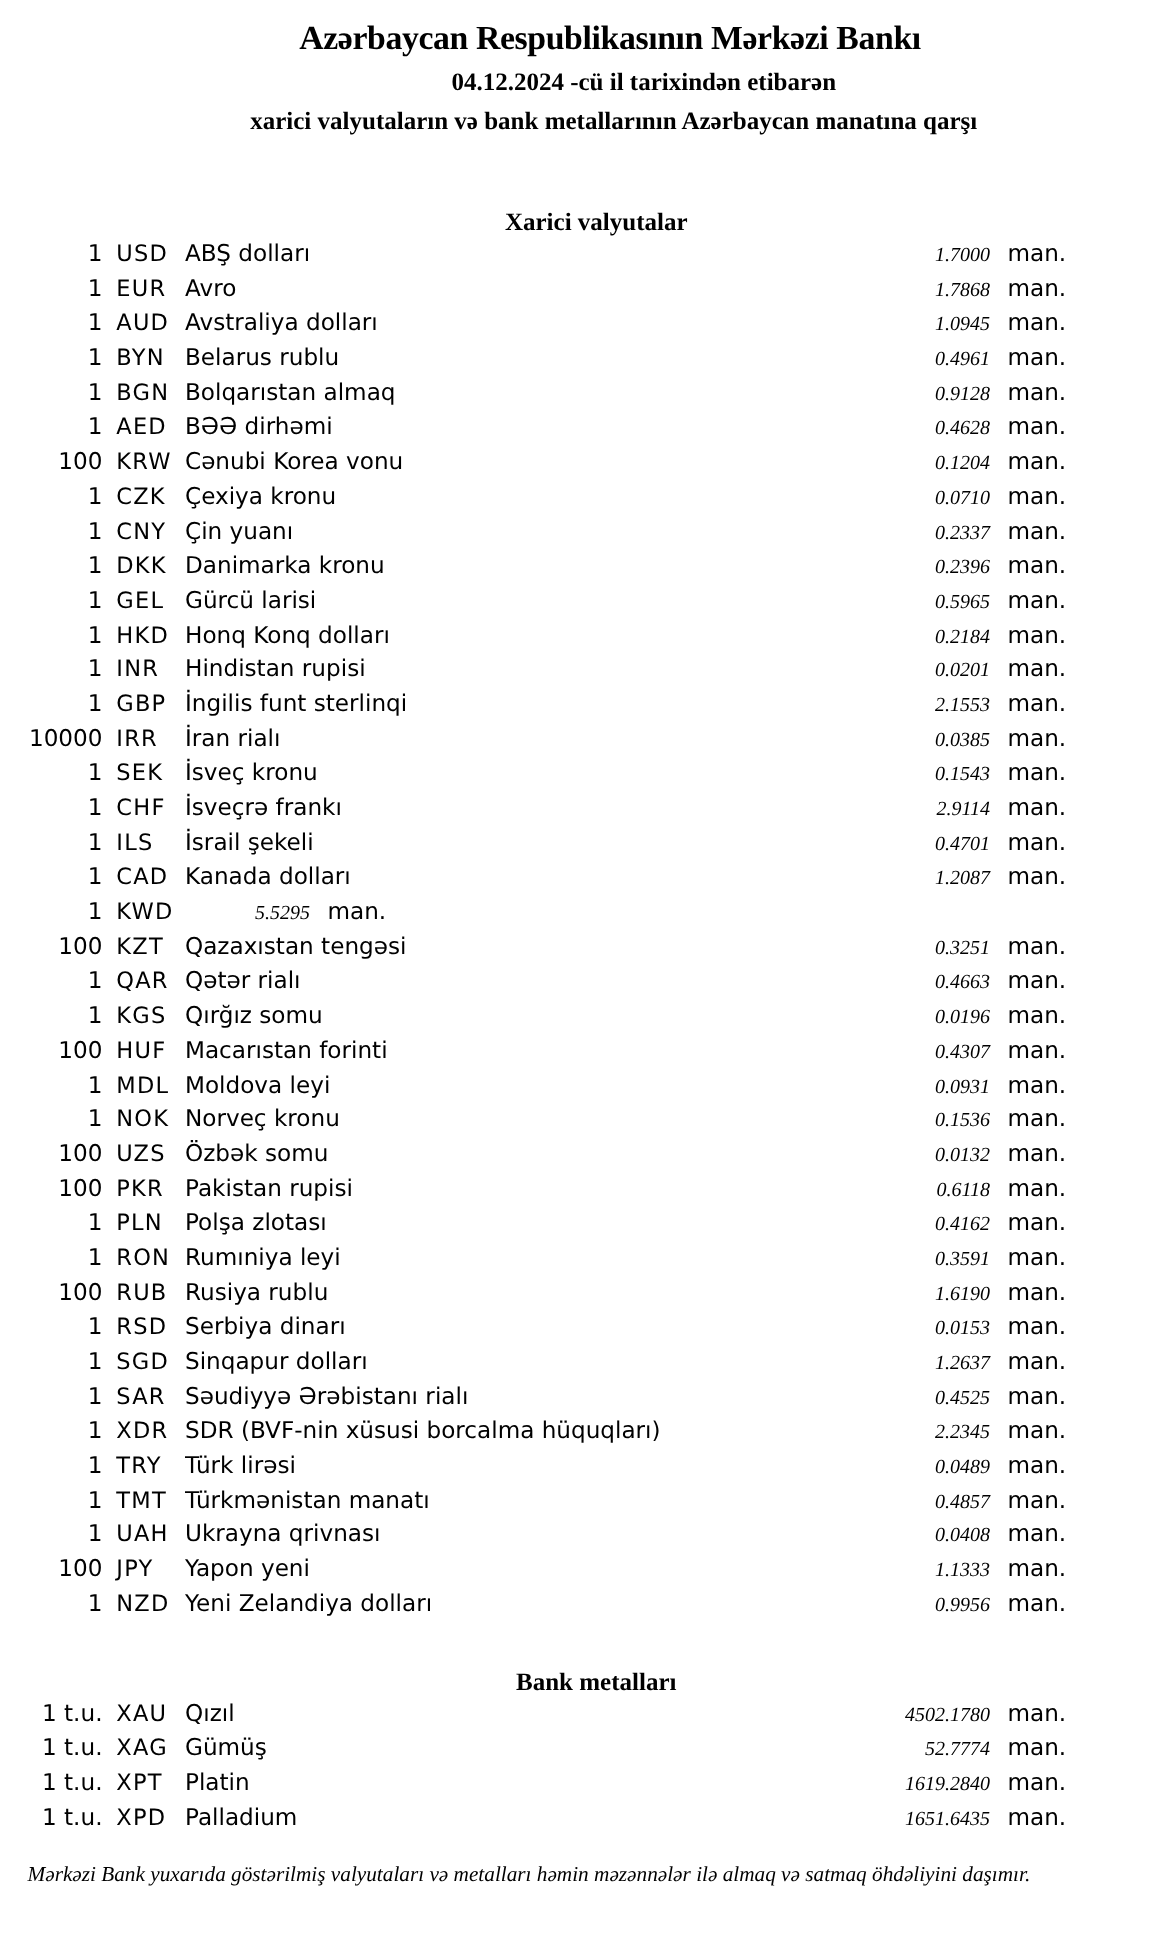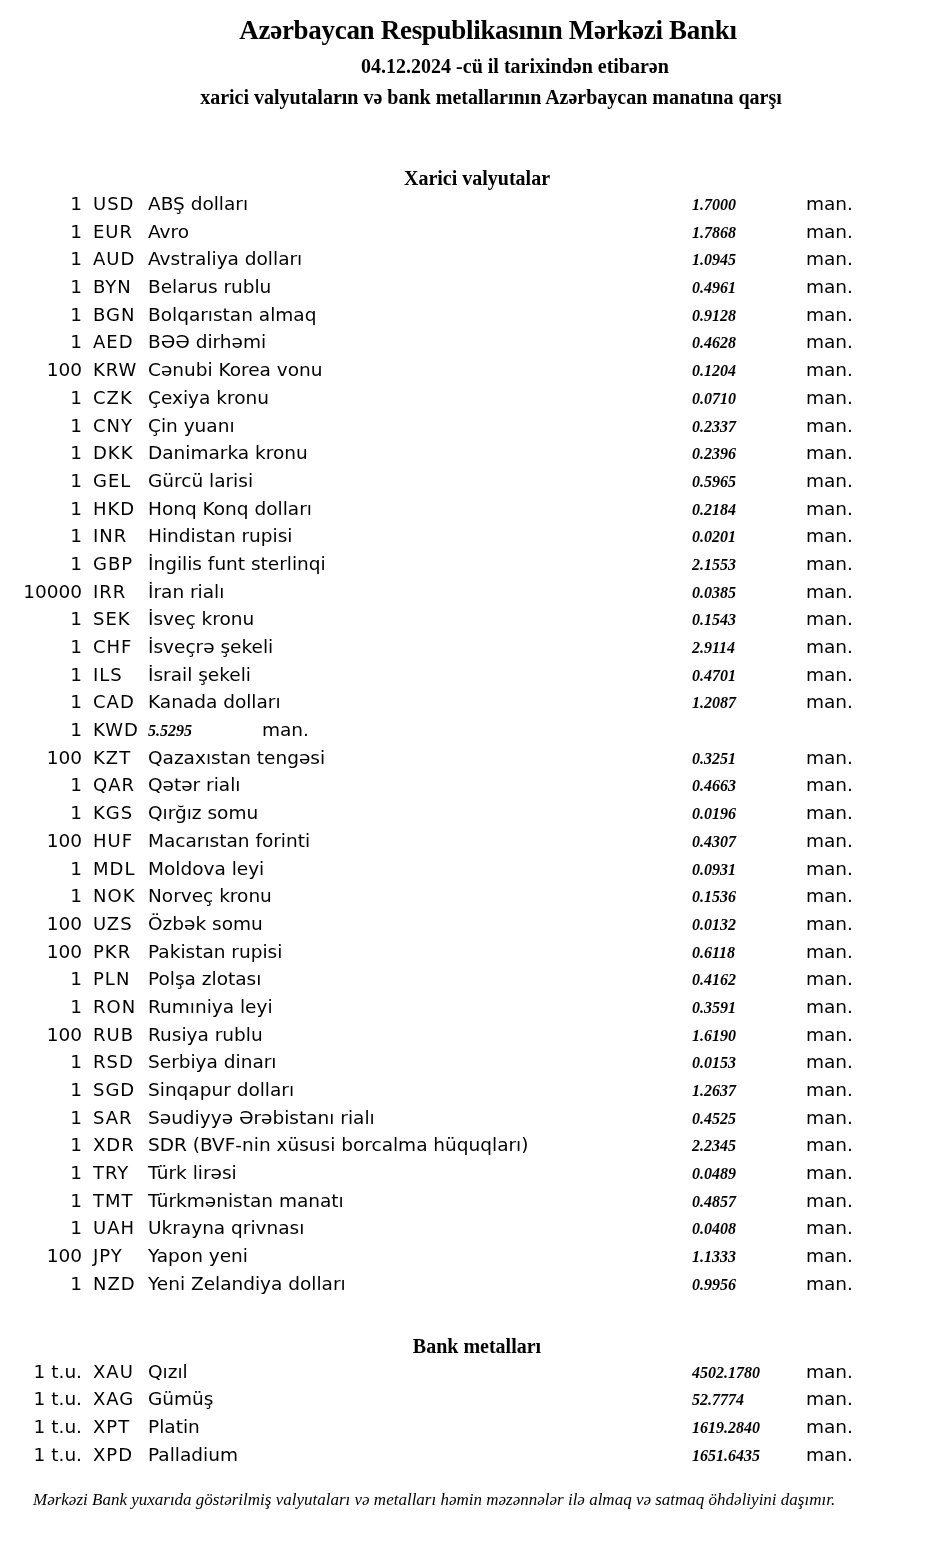--- a/index.html
+++ b/index.html
@@ -60,36 +60,35 @@
     display:flex;
     align-items:baseline;
     height:27.7px;
     white-space:nowrap;
   }
   .row > span { line-height:27.7px; display:block; }
   .c-qty  { width:82px;  text-align:right; font-size:18.5px; flex:none; }
   .c-code { width:66px;  padding-left:11px; font-size:18px; letter-spacing:1px; flex:none; }
   .c-name { flex:1 1 auto; font-size:18.5px; overflow:hidden; }
   .c-rate {
-    width:100px; text-align:left; flex:none;
-    font-family:"Liberation Serif", serif;
-    font-style:italic; font-weight:bold;
+    width:100px; text-align:right; flex:none;
+    font-family:"Liberation Serif", serif;
+    font-style:italic; font-weight:normal;
     font-size:16px;
   }
   .c-man  { width:65px; padding-left:14px; font-size:18.5px; flex:none; }
 
   
   .disclaimer {
     margin-top:21px;
     padding-left:22px;
     font-family:"Liberation Serif", serif;
     font-style:italic;
     font-size:17px;
     line-height:21px;
-    margin-left:11px;
   }
 </style>
 </head>
 <body>
 
 <div class="page">
 
   <div class="title">Azərbaycan Respublikasının Mərkəzi Bankı</div>
   <div class="date-line">04.12.2024 -cü il tarixindən etibarən</div>
   <div class="subtitle">xarici valyutaların və bank metallarının Azərbaycan manatına qarşı</div>
@@ -222,21 +221,21 @@
         <span class="c-qty">1</span>
         <span class="c-code">SEK</span>
         <span class="c-name">İsveç kronu</span>
         <span class="c-rate">0.1543</span>
         <span class="c-man">man.</span>
       </div>
 
       <div class="row">
         <span class="c-qty">1</span>
         <span class="c-code">CHF</span>
-        <span class="c-name">İsveçrə şekeli</span>
+        <span class="c-name">İsveçrə frankı</span>
         <span class="c-rate">2.9114</span>
         <span class="c-man">man.</span>
       </div>
 
       <div class="row">
         <span class="c-qty">1</span>
         <span class="c-code">ILS</span>
         <span class="c-name">İsrail şekeli</span>
         <span class="c-rate">0.4701</span>
         <span class="c-man">man.</span>

